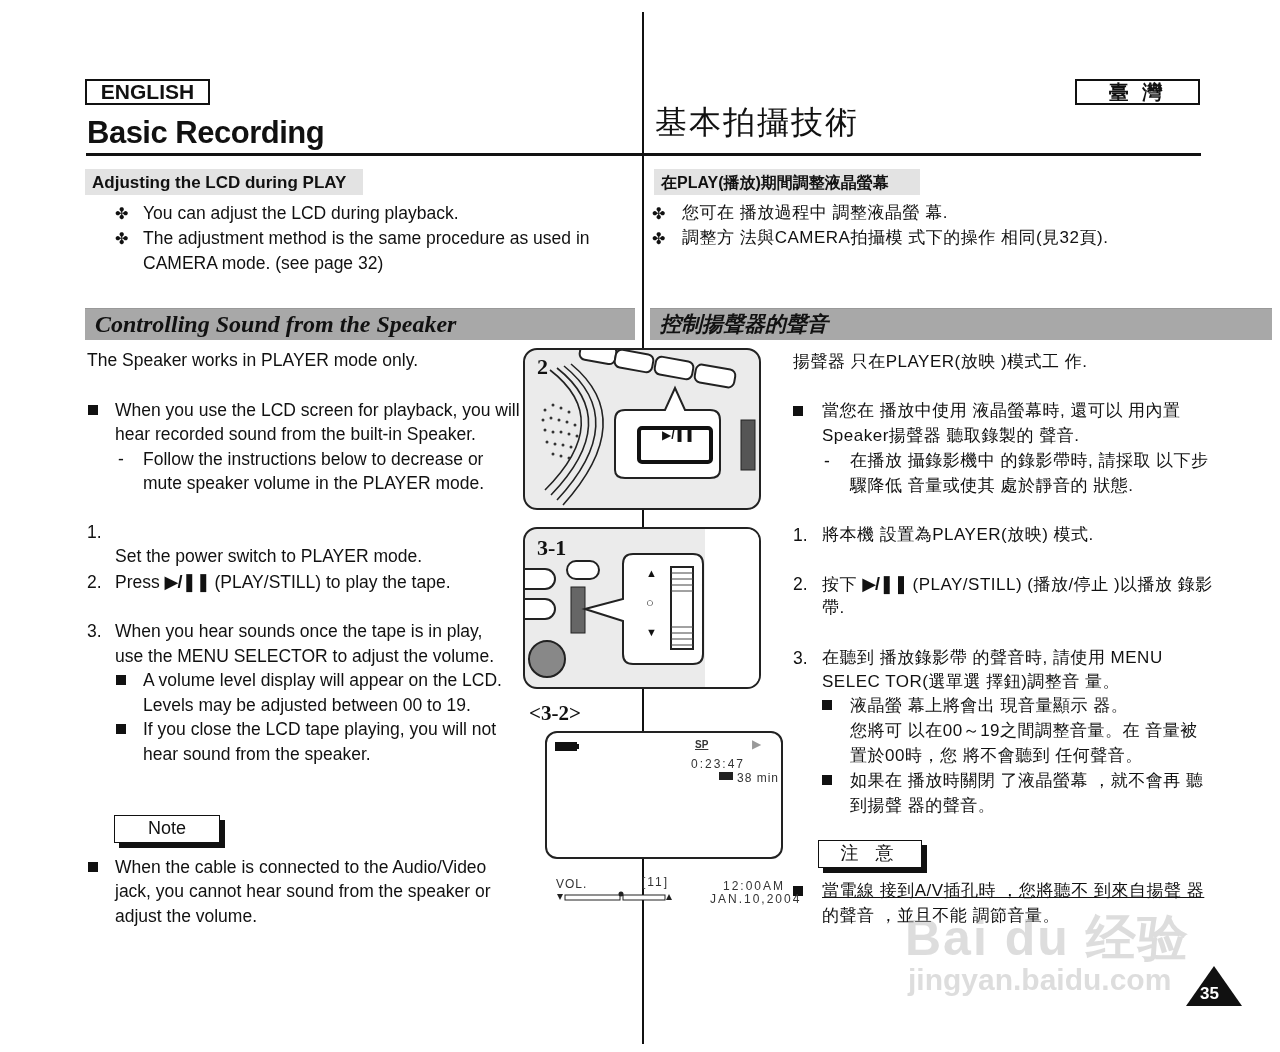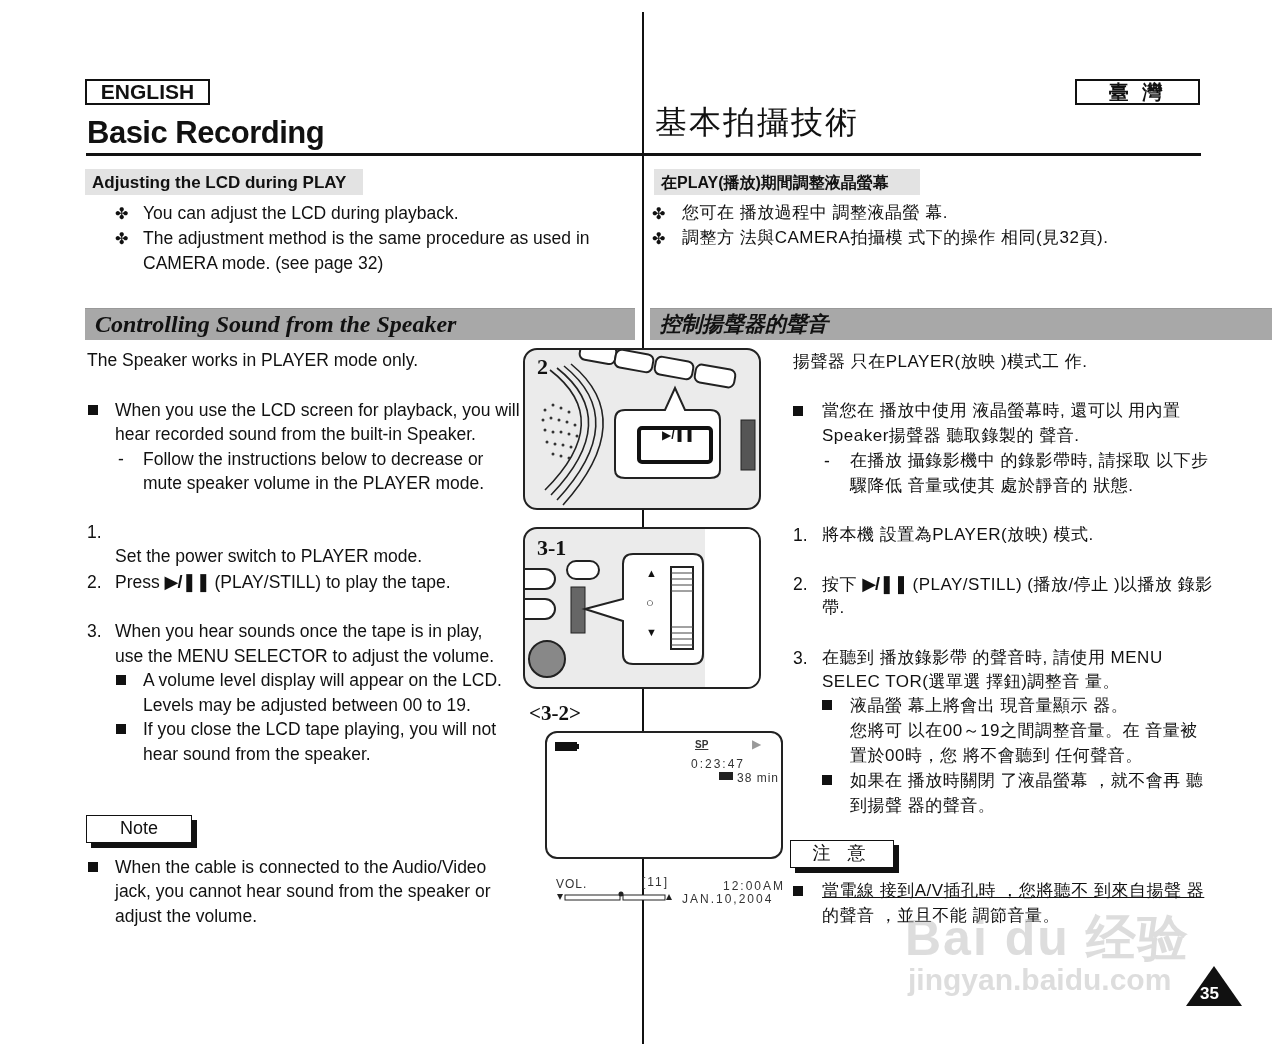--- a/index.html
+++ b/index.html
@@ -21,21 +21,21 @@
   .sec-bar.zh { font-family: "DejaVu Sans", sans-serif; font-size: 21px; }
 
   .line { position: absolute; font-size: 17.5px; line-height: 24.5px; white-space: nowrap; text-align: center; }
   .zh .line, .line.zh { font-size: 17px; letter-spacing: 0.5px; }
   .bullet { position: absolute; font-size: 16px; line-height: 24px; }
   .sq { position: absolute; width: 10px; height: 10px; background: #111; }
 
   .playglyph { display: inline-block; font-weight: bold; font-size: 18px; letter-spacing: -1px; }
 
   .note-box { position: absolute; border: 1.5px solid #111; background: #fff; font-size: 18px; text-align: center;
-              box-shadow: 5px 5px 0 #111; line-height: 24px; }
+              box-shadow: 5px 5px 0 #111; line-height: 24px; margin-left: 28px; }
 
   
   .illus { position: absolute; border: 2px solid #222; border-radius: 14px; background: #ebebeb; overflow: hidden; }
   .step-num { position: absolute; font-family: "Liberation Serif", "DejaVu Serif", serif; font-weight: bold; font-size: 22px; }
   .lcd { position: absolute; border: 2px solid #222; border-radius: 12px; background: #fff; }
   .lcd-text { position: absolute; font-size: 12px; letter-spacing: 2px; color: #333; white-space: nowrap; }
 
   .page-num { position: absolute; left: 1186px; top: 966px; width: 0; height: 0;
               border-left: 28px solid transparent; border-right: 28px solid transparent; border-bottom: 40px solid #111; }
   .page-num-label { position: absolute; left: 1200px; top: 984px; color: #fff; font-weight: bold; font-size: 17px; }
@@ -211,21 +211,21 @@
   <div style="position:absolute;left:8px;top:9px;width:22px;height:9px;background:#111;"></div>
   <div style="position:absolute;left:30px;top:11px;width:2px;height:5px;background:#111;"></div>
   <div class="lcd-text" style="left:148px;top:6px;font-weight:bold;font-size:10px;text-decoration:underline;letter-spacing:0;">SP</div>
   <div class="lcd-text" style="left:205px;top:4px;font-size:12px;color:#999;">▶</div>
   <div class="lcd-text" style="left:144px;top:24px;">0:23:47</div>
   <div style="position:absolute;left:172px;top:39px;width:14px;height:8px;background:#222;"></div>
   <div class="lcd-text" style="left:190px;top:38px;letter-spacing:1px;">38 min</div>
   <div class="lcd-text" style="left:9px;top:144px;letter-spacing:1px;">VOL.</div>
   <div class="lcd-text" style="left:95px;top:142px;">[11]</div>
   <div class="lcd-text" style="left:176px;top:146px;">12:00AM</div>
-  <div class="lcd-text" style="left:135px;top:159px;">JAN.10,2004</div>
+  <div class="lcd-text" style="left:163px;top:159px;">JAN.10,2004</div>
   <svg style="position:absolute;left:10px;top:158px;" width="115" height="12" viewBox="0 0 115 12">
     <polygon points="0,3 6,3 3,9" fill="#222"></polygon>
     <rect x="8" y="4" width="55" height="5" fill="#fff" stroke="#222" stroke-width="1"></rect>
     <rect x="66" y="4" width="42" height="5" fill="#fff" stroke="#222" stroke-width="1"></rect>
     <circle cx="64" cy="3" r="2.5" fill="#222"></circle>
     <polygon points="109,9 115,9 112,3" fill="#222"></polygon>
   </svg>
 </div>
 
 <div class="watermark" style="left:905px;top:905px;font-size:50px;letter-spacing:2px;">Bai du 经验</div>

